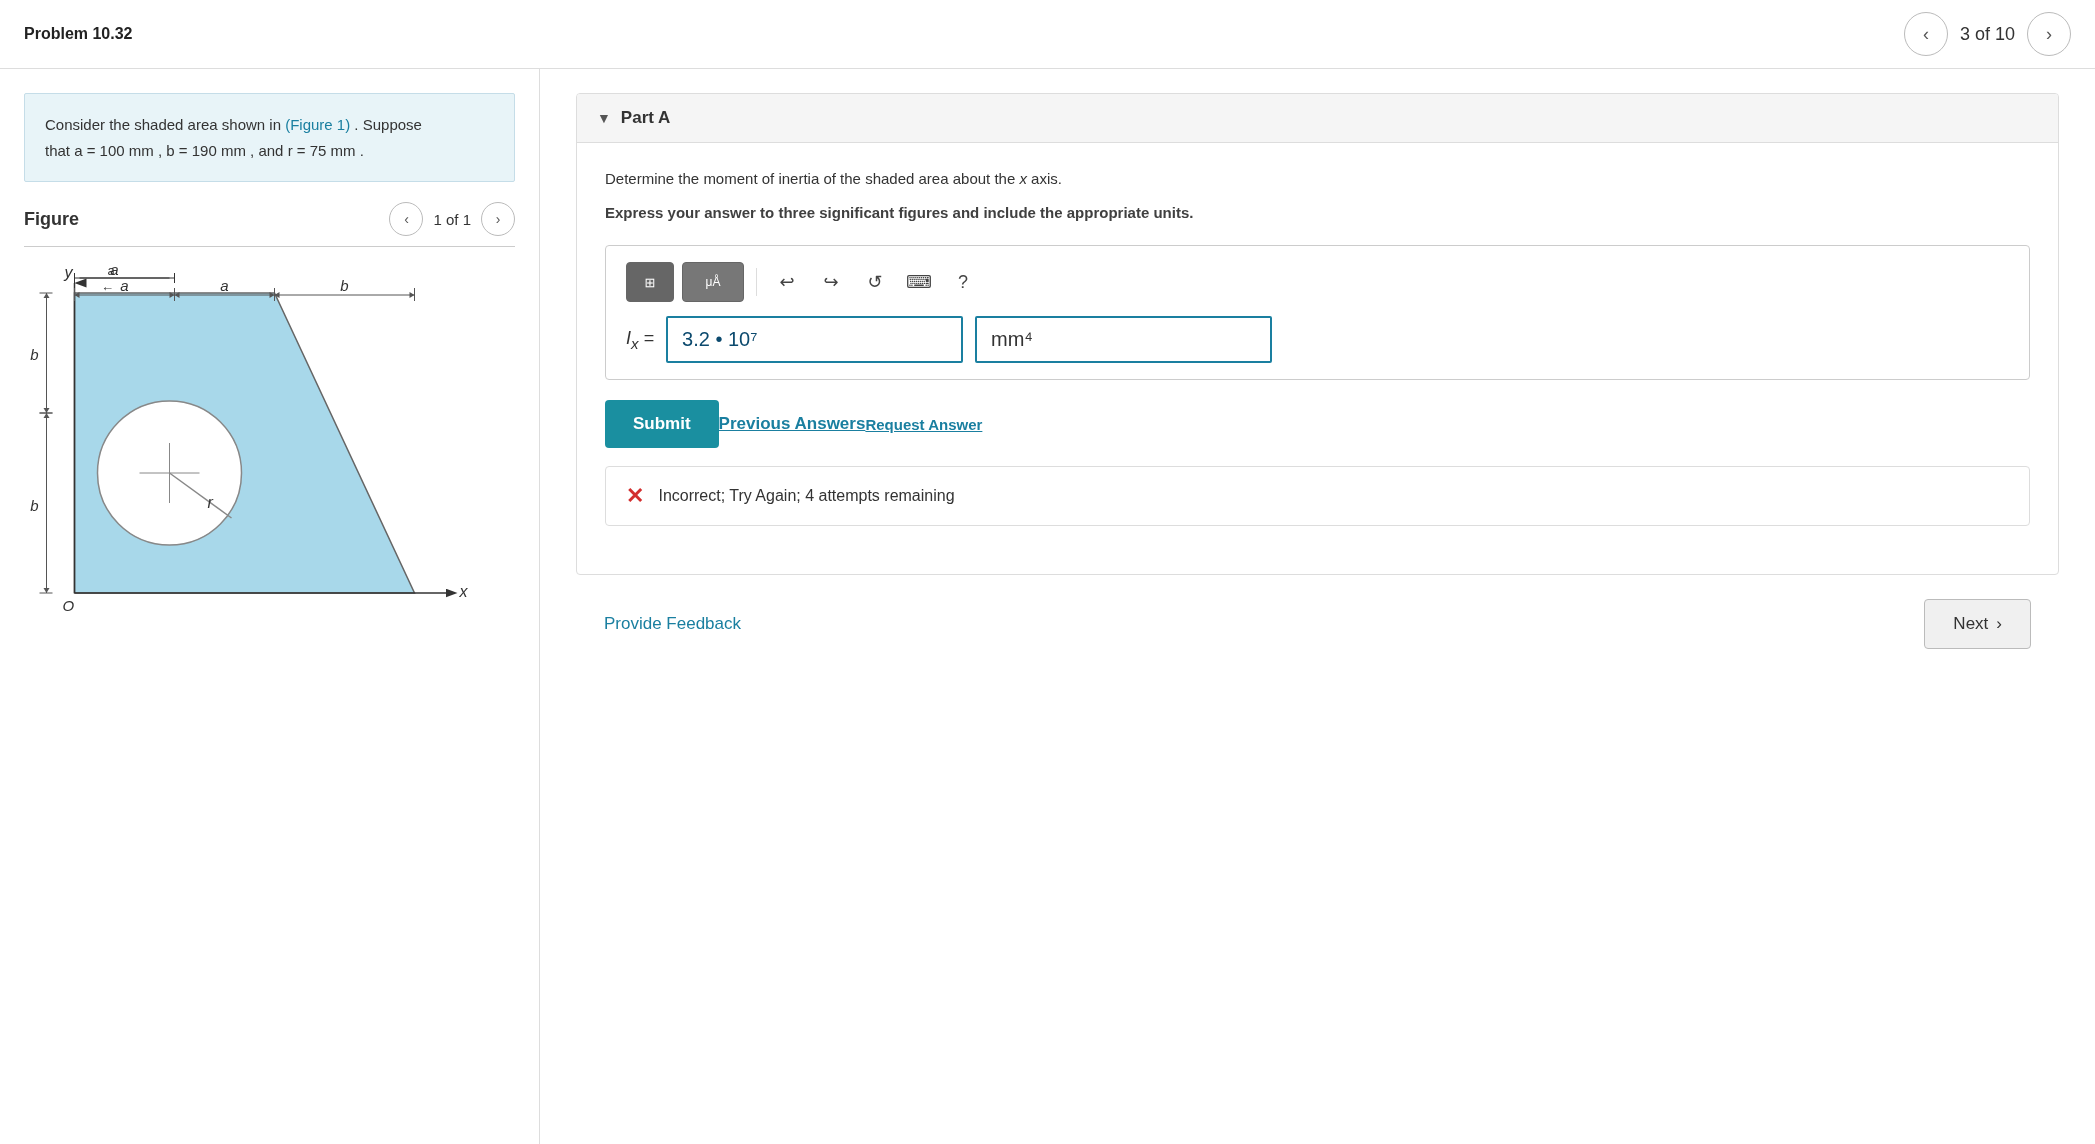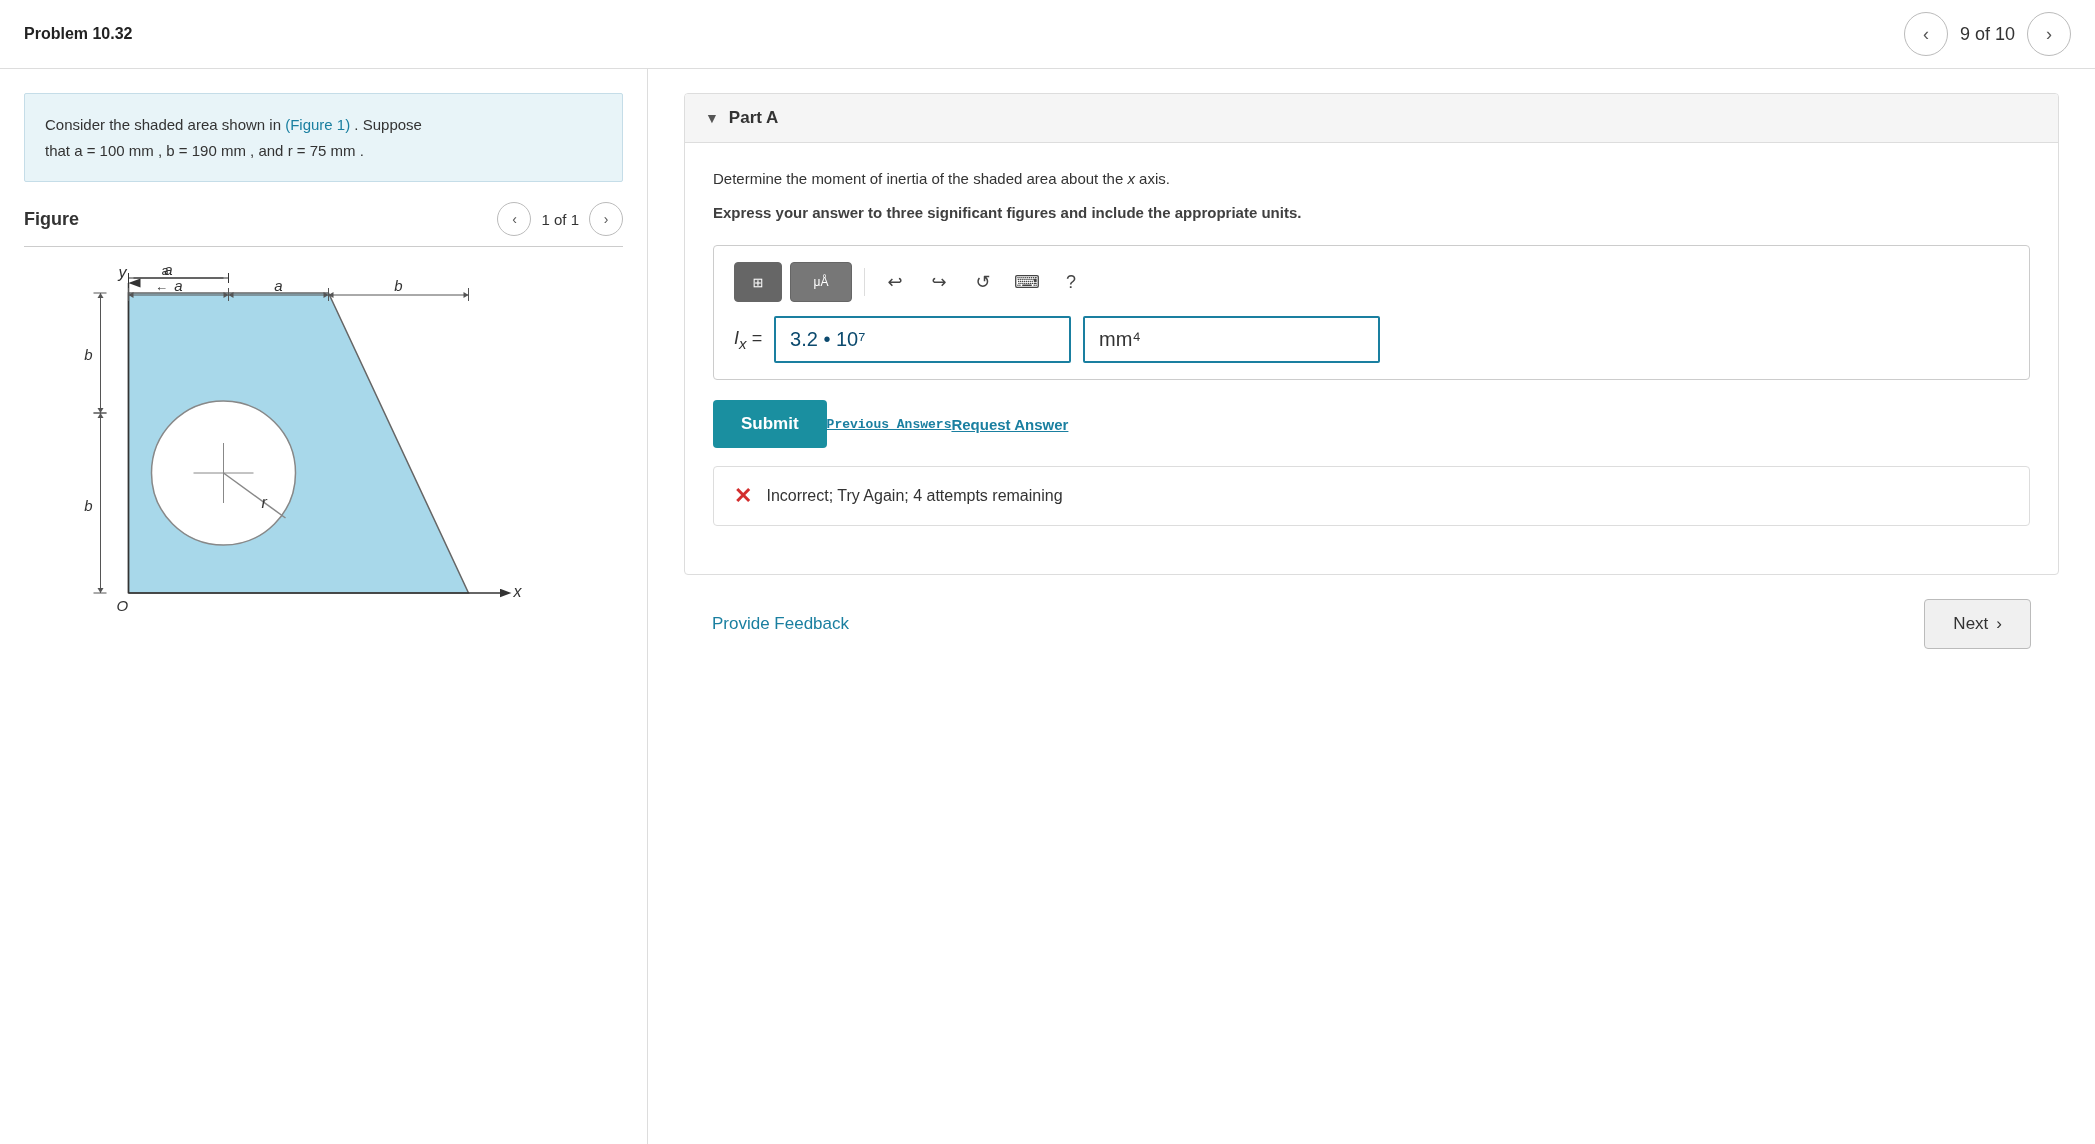--- a/index.html
+++ b/index.html
@@ -50,21 +50,21 @@
     }
 
     
     .main-layout {
       display: flex;
       height: calc(1144px - 68px);
     }
 
     
     .left-panel {
-      width: 648px;
+      width: 540px;
       border-right: 1px solid #ddd;
       padding: 24px;
       display: flex;
       flex-direction: column;
       gap: 20px;
       background: #fff;
     }
     .problem-statement {
       background: #e8f4f8;
       border: 1px solid #c5dde8;
@@ -289,27 +289,26 @@
       color: #fff;
       border: none;
       border-radius: 4px;
       padding: 14px 28px;
       font-size: 17px;
       cursor: pointer;
       font-weight: bold;
     }
     .prev-answers-link {
       color: #1a7fa0;
-      font-size: 13px;
+      font-size: 17px;
       text-decoration: underline;
       cursor: pointer;
       background: none;
       border: none;
       font-weight: bold;
-      font-family: Liberation Mono, monospace;
     }
     .request-answer-link {
       color: #1a7fa0;
       font-size: 15px;
       text-decoration: underline;
       cursor: pointer;
       background: none;
       border: none;
       font-weight: bold;
     }
@@ -373,21 +372,21 @@
   </style>
 </head>
 <body>
 
 <div class="header">
   <span class="header-title">Problem 10.32</span>
   <div class="header-nav">
     <button class="nav-btn">
       <span>‹</span>
     </button>
-    <span class="nav-page-label">9 of 10</span>
+    <span class="nav-page-label">3 of 10</span>
     <button class="nav-btn">
       <span>›</span>
     </button>
   </div>
 </div>
 
 <div class="main-layout">
 
   <div class="left-panel">
     <div class="problem-statement">

